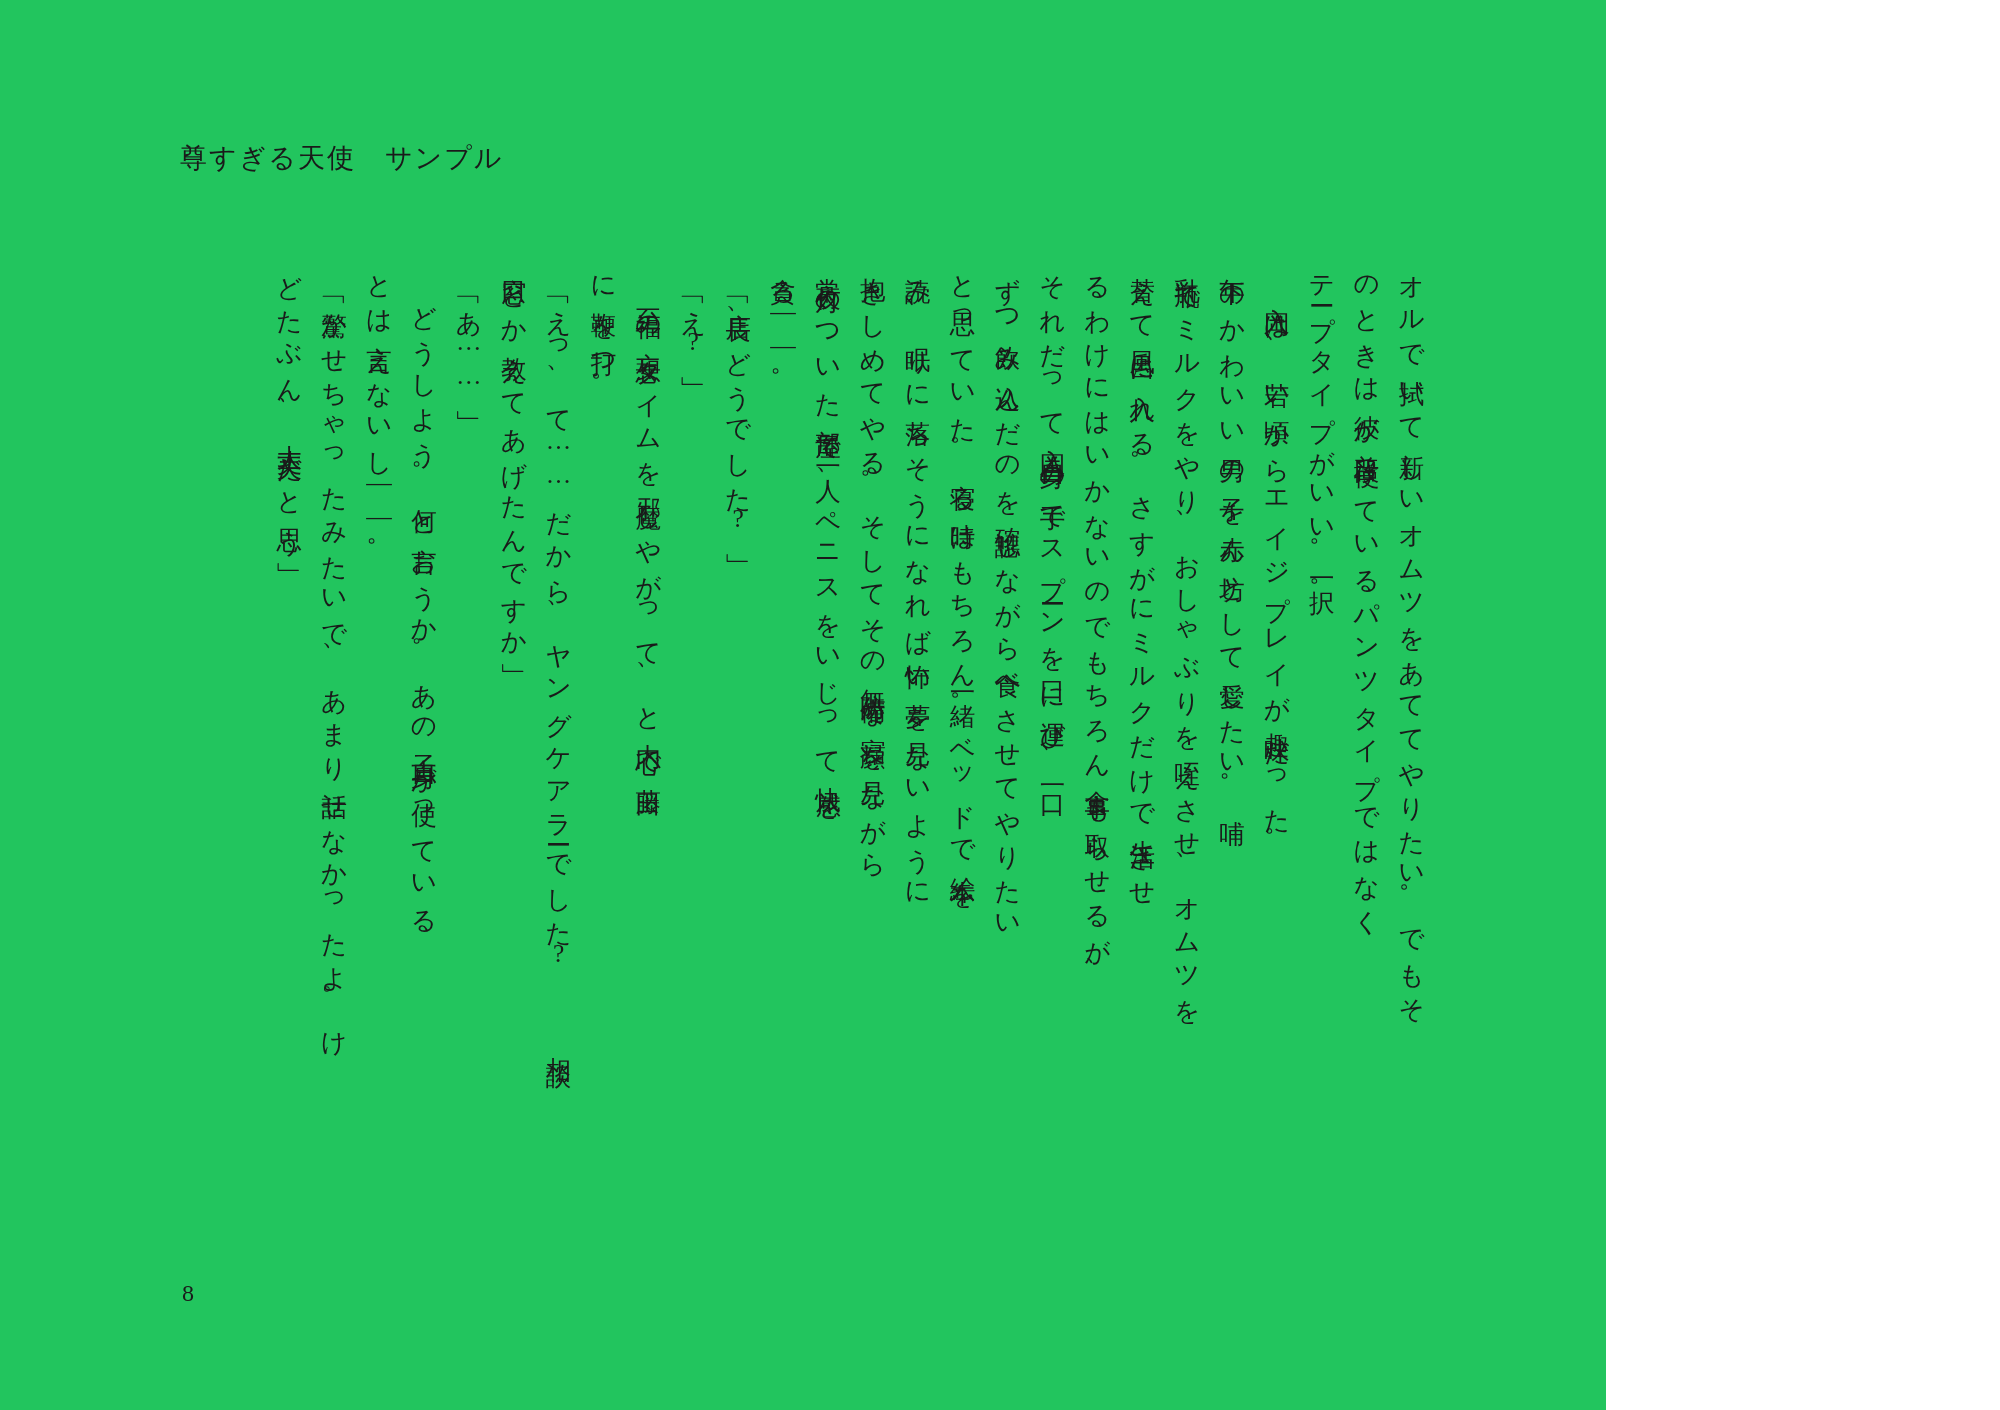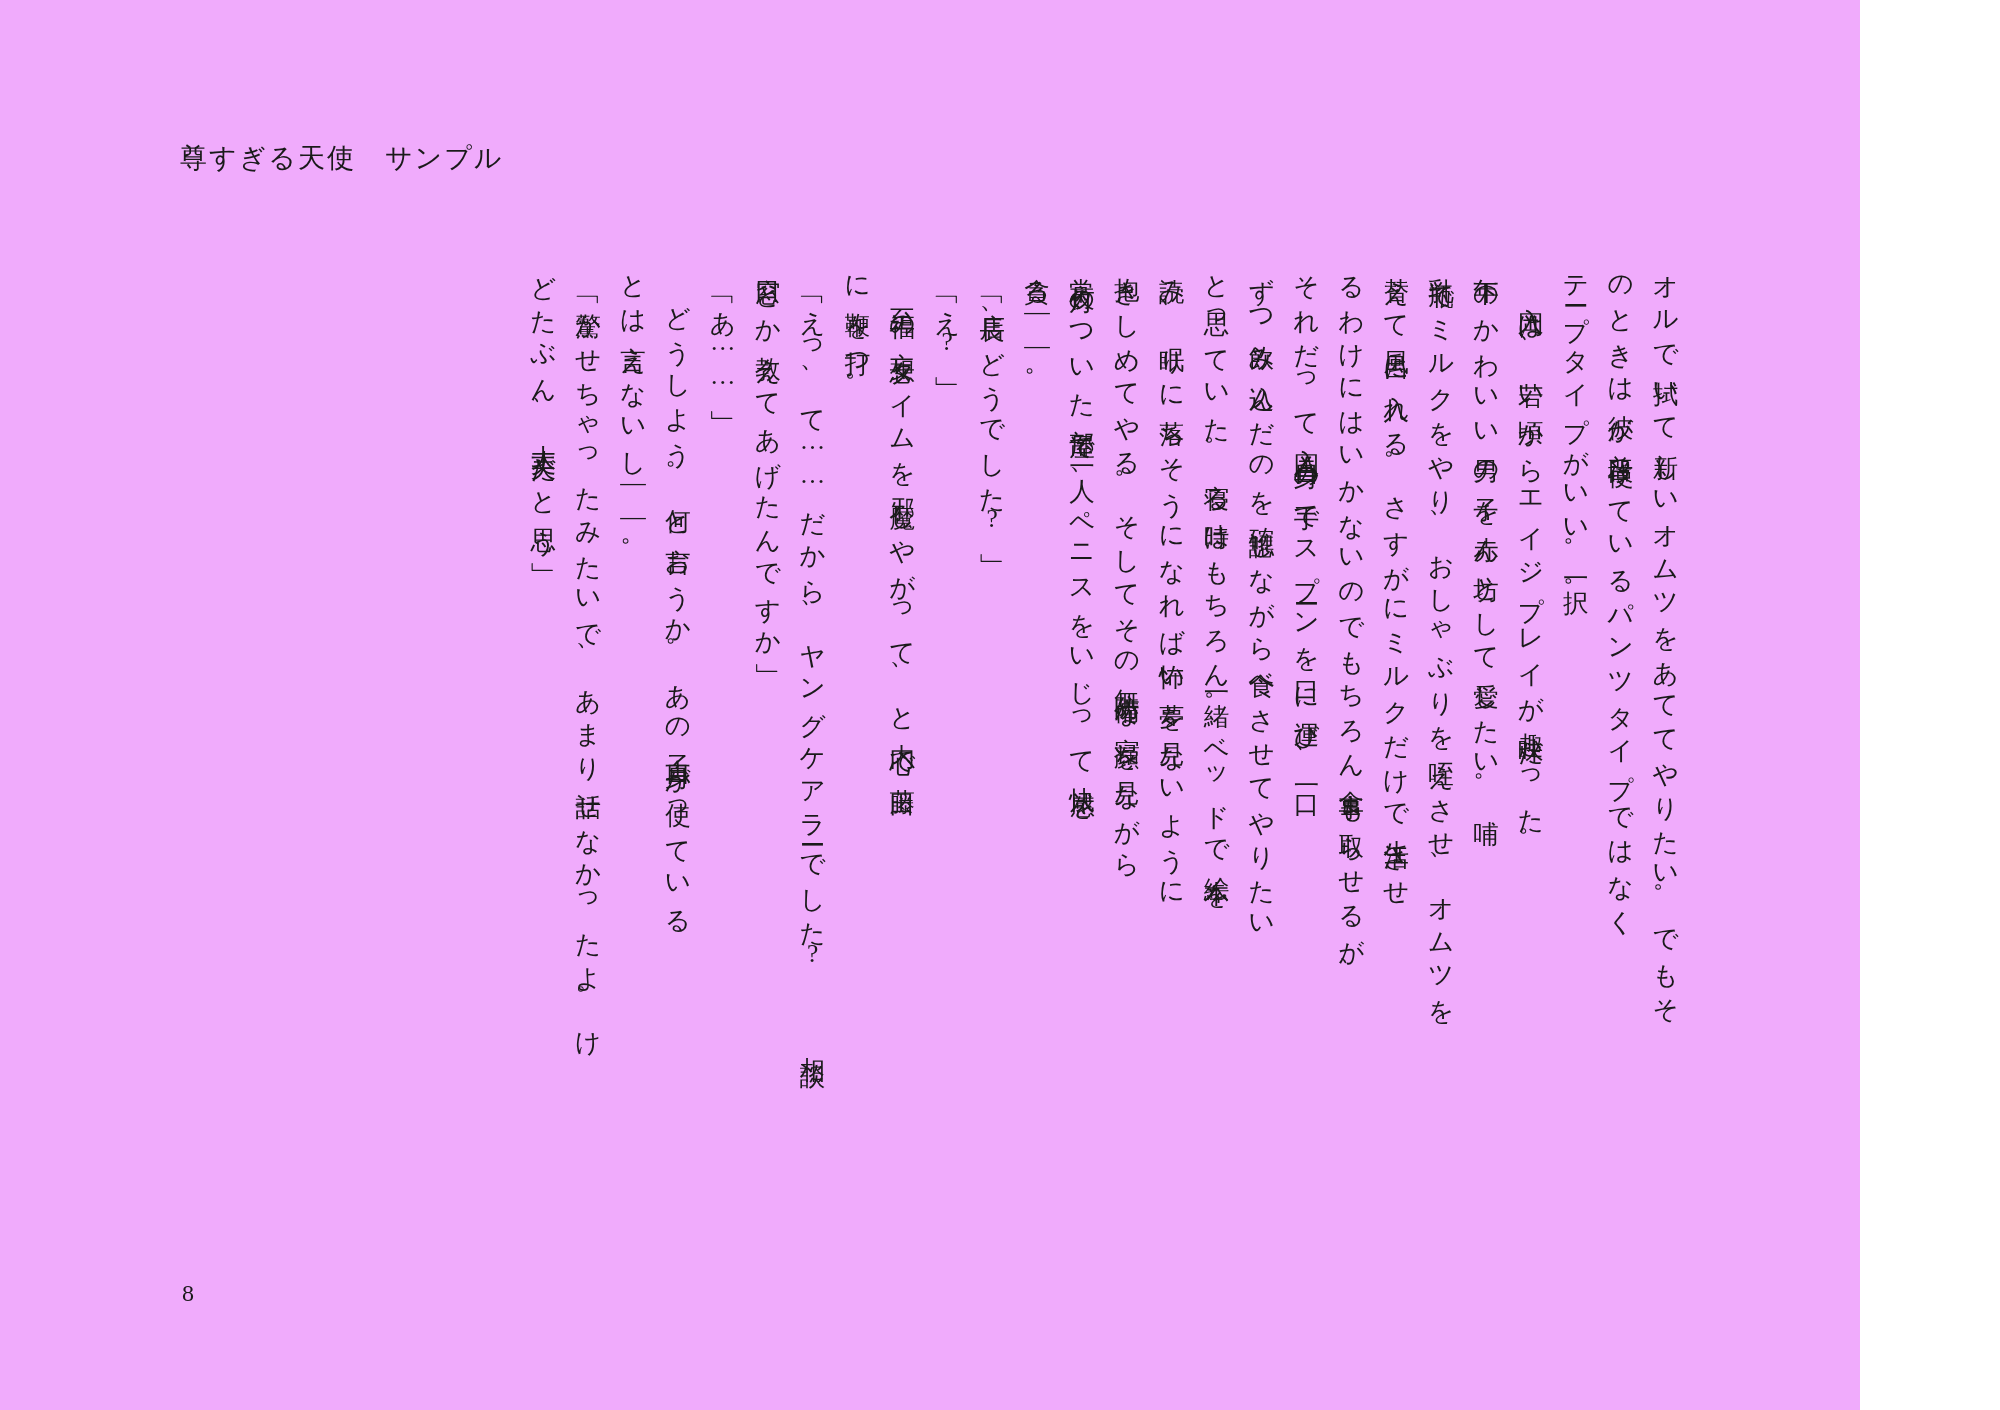--- a/index.html
+++ b/index.html
@@ -9,23 +9,23 @@
   }
   body {
     width: 2000px;
     height: 1410px;
     overflow: hidden;
     font-family: "Liberation Serif", "DejaVu Serif", serif;
     color: #1a1a1a;
   }
   .page {
     position: relative;
-    width: 1860px;
+    width: 1606px;
     height: 1410px;
-    background: #f0abfc;
+    background: #22c55e;
     box-sizing: border-box;
   }
   .header {
     position: absolute;
     top: 140px;
     left: 180px;
     font-size: 27px;
     letter-spacing: 2px;
     color: #1a1a1a;
     white-space: pre;

